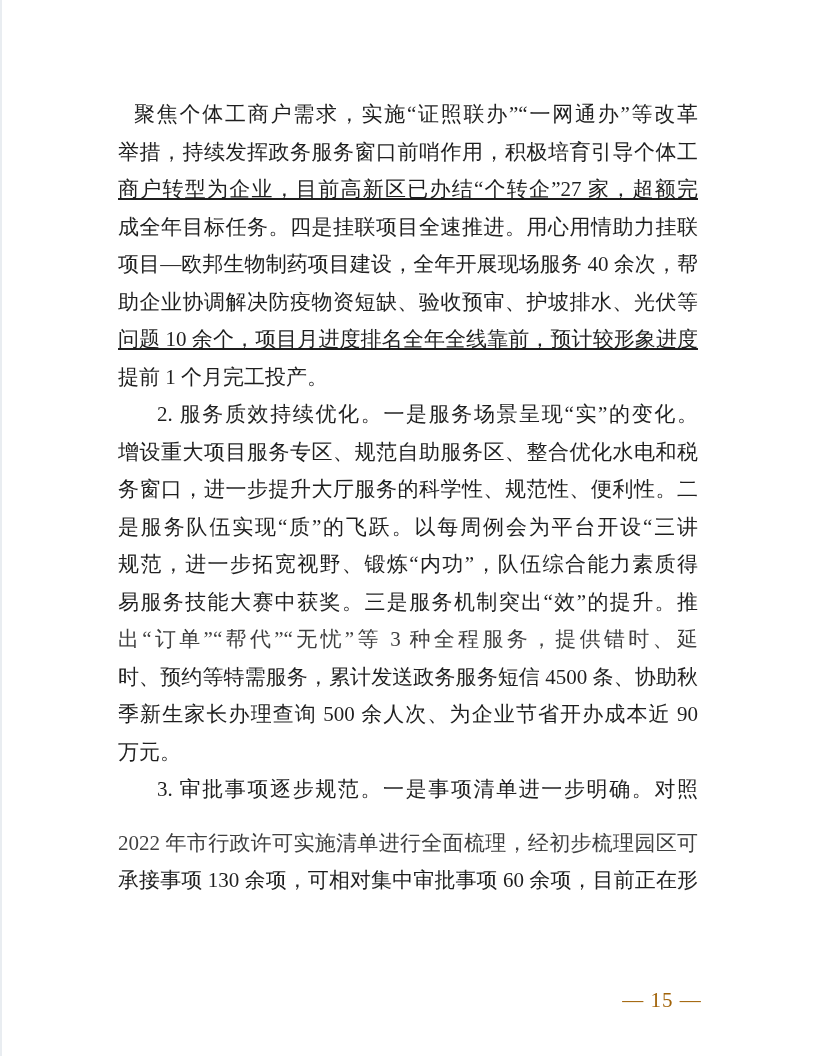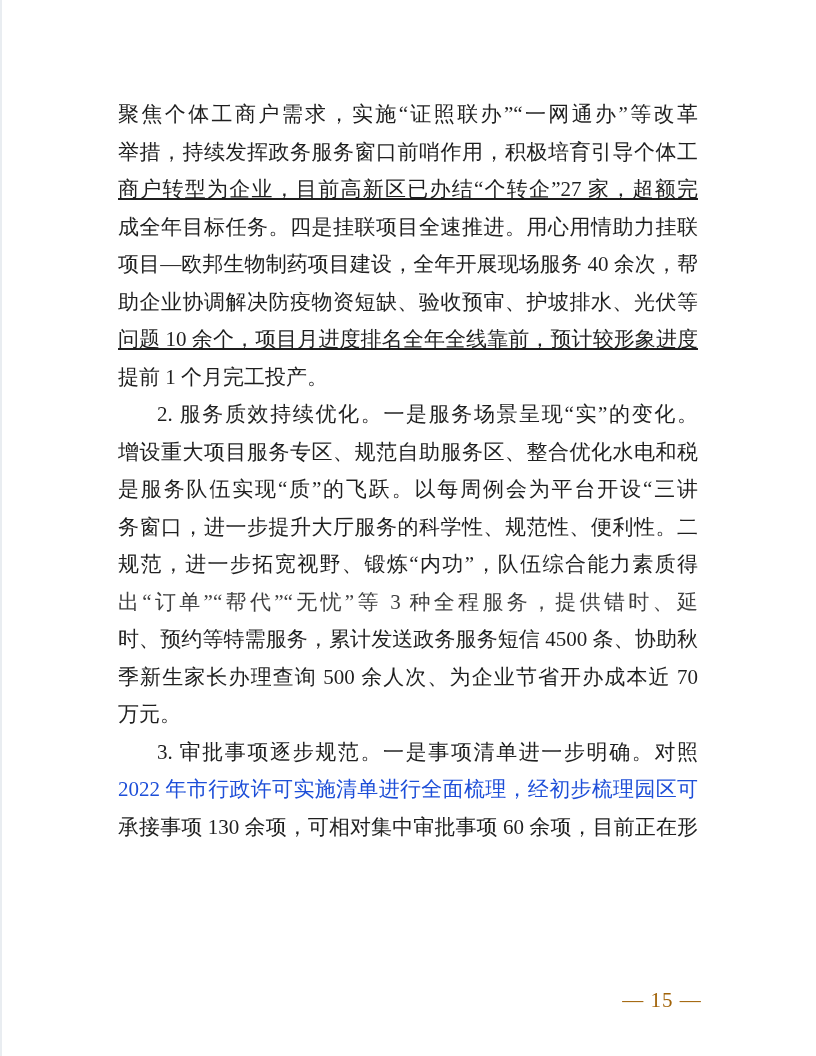--- a/index.html
+++ b/index.html
@@ -58,37 +58,38 @@
     color: #1f1f1f;
     letter-spacing: 1px;
   }
 </style>
 </head>
 <body>
 
 <div class="page" style="background: rgb(255, 255, 255);">
   <div class="left-edge"></div>
   <div class="text-block" id="text-block">
-      <div class="line" style="color: rgb(31, 31, 31);">聚焦个体工商户需求，实施“证照联办”“一网通办”等改革</div>
+      <div class="line" style="color: rgb(31, 31, 31); margin-left: 16px;">聚焦个体工商户需求，实施“证照联办”“一网通办”等改革</div>
       <div class="line" style="color: rgb(31, 31, 31);">举措，持续发挥政务服务窗口前哨作用，积极培育引导个体工</div>
       <div class="line" style="color: rgb(31, 31, 31); text-decoration: underline;">商户转型为企业，目前高新区已办结“个转企”27 家，超额完</div>
       <div class="line" style="color: rgb(31, 31, 31);">成全年目标任务。四是挂联项目全速推进。用心用情助力挂联</div>
       <div class="line" style="color: rgb(31, 31, 31);">项目—欧邦生物制药项目建设，全年开展现场服务 40 余次，帮</div>
       <div class="line" style="color: rgb(31, 31, 31);">助企业协调解决防疫物资短缺、验收预审、护坡排水、光伏等</div>
       <div class="line" style="color: rgb(31, 31, 31); text-decoration: underline;">问题 10 余个，项目月进度排名全年全线靠前，预计较形象进度</div>
       <div class="line lastline" style="color: rgb(31, 31, 31);">提前 1 个月完工投产。</div>
       <div class="line indent" style="color: rgb(31, 31, 31);">2. 服务质效持续优化。一是服务场景呈现“实”的变化。</div>
       <div class="line" style="color: rgb(31, 31, 31);">增设重大项目服务专区、规范自助服务区、整合优化水电和税</div>
+      <div class="line" style="color: rgb(31, 31, 31);">务窗口，进一步提升大厅服务的科学性、规范性、便利性。二</div>
       <div class="line" style="color: rgb(31, 31, 31);">是服务队伍实现“质”的飞跃。以每周例会为平台开设“三讲</div>
-      <div class="line" style="color: rgb(31, 31, 31);">务窗口，进一步提升大厅服务的科学性、规范性、便利性。二</div>
       <div class="line" style="color: rgb(31, 31, 31);">规范，进一步拓宽视野、锻炼“内功”，队伍综合能力素质得</div>
+      <div class="line" style="color: rgb(31, 31, 31);">易服务技能大赛中获奖。三是服务机制突出“效”的提升。推</div>
       <div class="line" style="color: #404040;">出“订单”“帮代”“无忧”等 3 种全程服务，提供错时、延</div>
       <div class="line" style="color: rgb(31, 31, 31);">时、预约等特需服务，累计发送政务服务短信 4500 条、协助秋</div>
-      <div class="line" style="color: rgb(31, 31, 31);">季新生家长办理查询 500 余人次、为企业节省开办成本近 70</div>
+      <div class="line" style="color: rgb(31, 31, 31);">季新生家长办理查询 500 余人次、为企业节省开办成本近 90</div>
       <div class="line lastline" style="color: rgb(31, 31, 31);">万元。</div>
       <div class="line indent" style="color: rgb(31, 31, 31);">3. 审批事项逐步规范。一是事项清单进一步明确。对照</div>
-      <div class="line" style="color: #1d4ed8;">2022 年市行政许可实施清单进行全面梳理，经初步梳理园区可</div>
+      <div class="line" style="color: #404040; margin-top: 16px;">2022 年市行政许可实施清单进行全面梳理，经初步梳理园区可</div>
       <div class="line" style="color: rgb(31, 31, 31);">承接事项 130 余项，可相对集中审批事项 60 余项，目前正在形</div>
     </div>
   <div class="footer" style="color: #a16207;">
     <span>— 15 —</span>
   </div>
 </div>
 
 </body></html>

